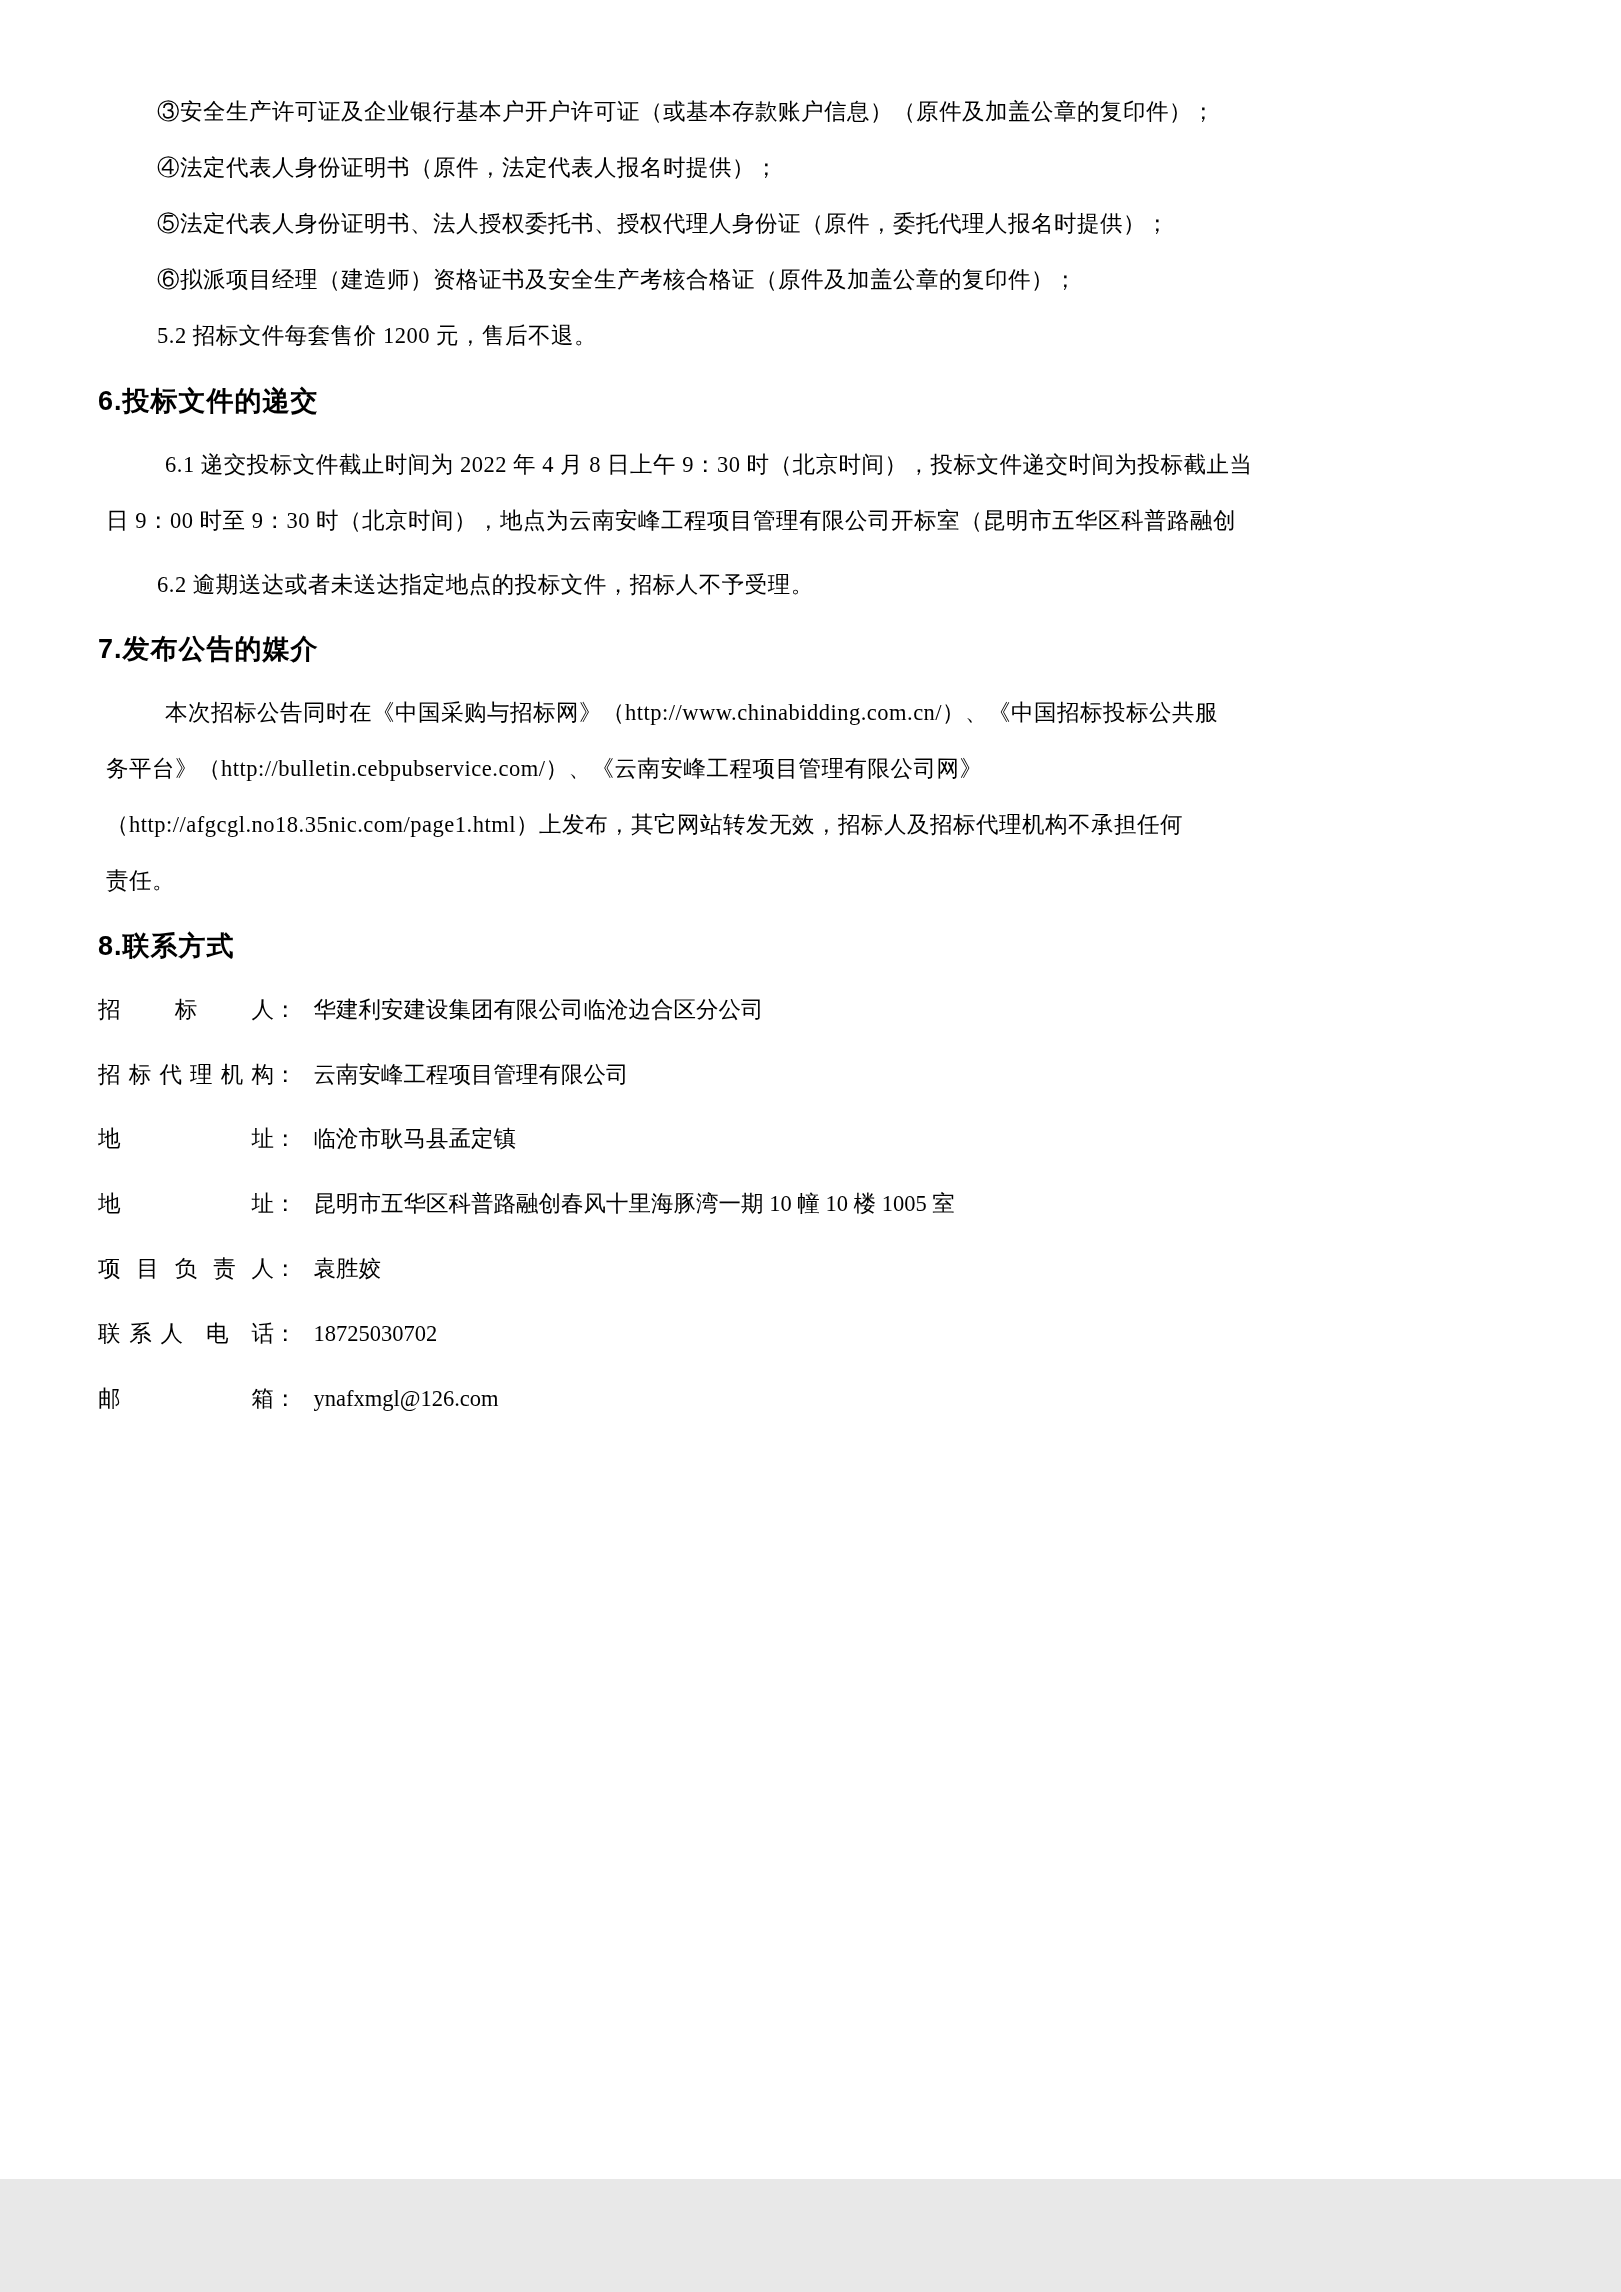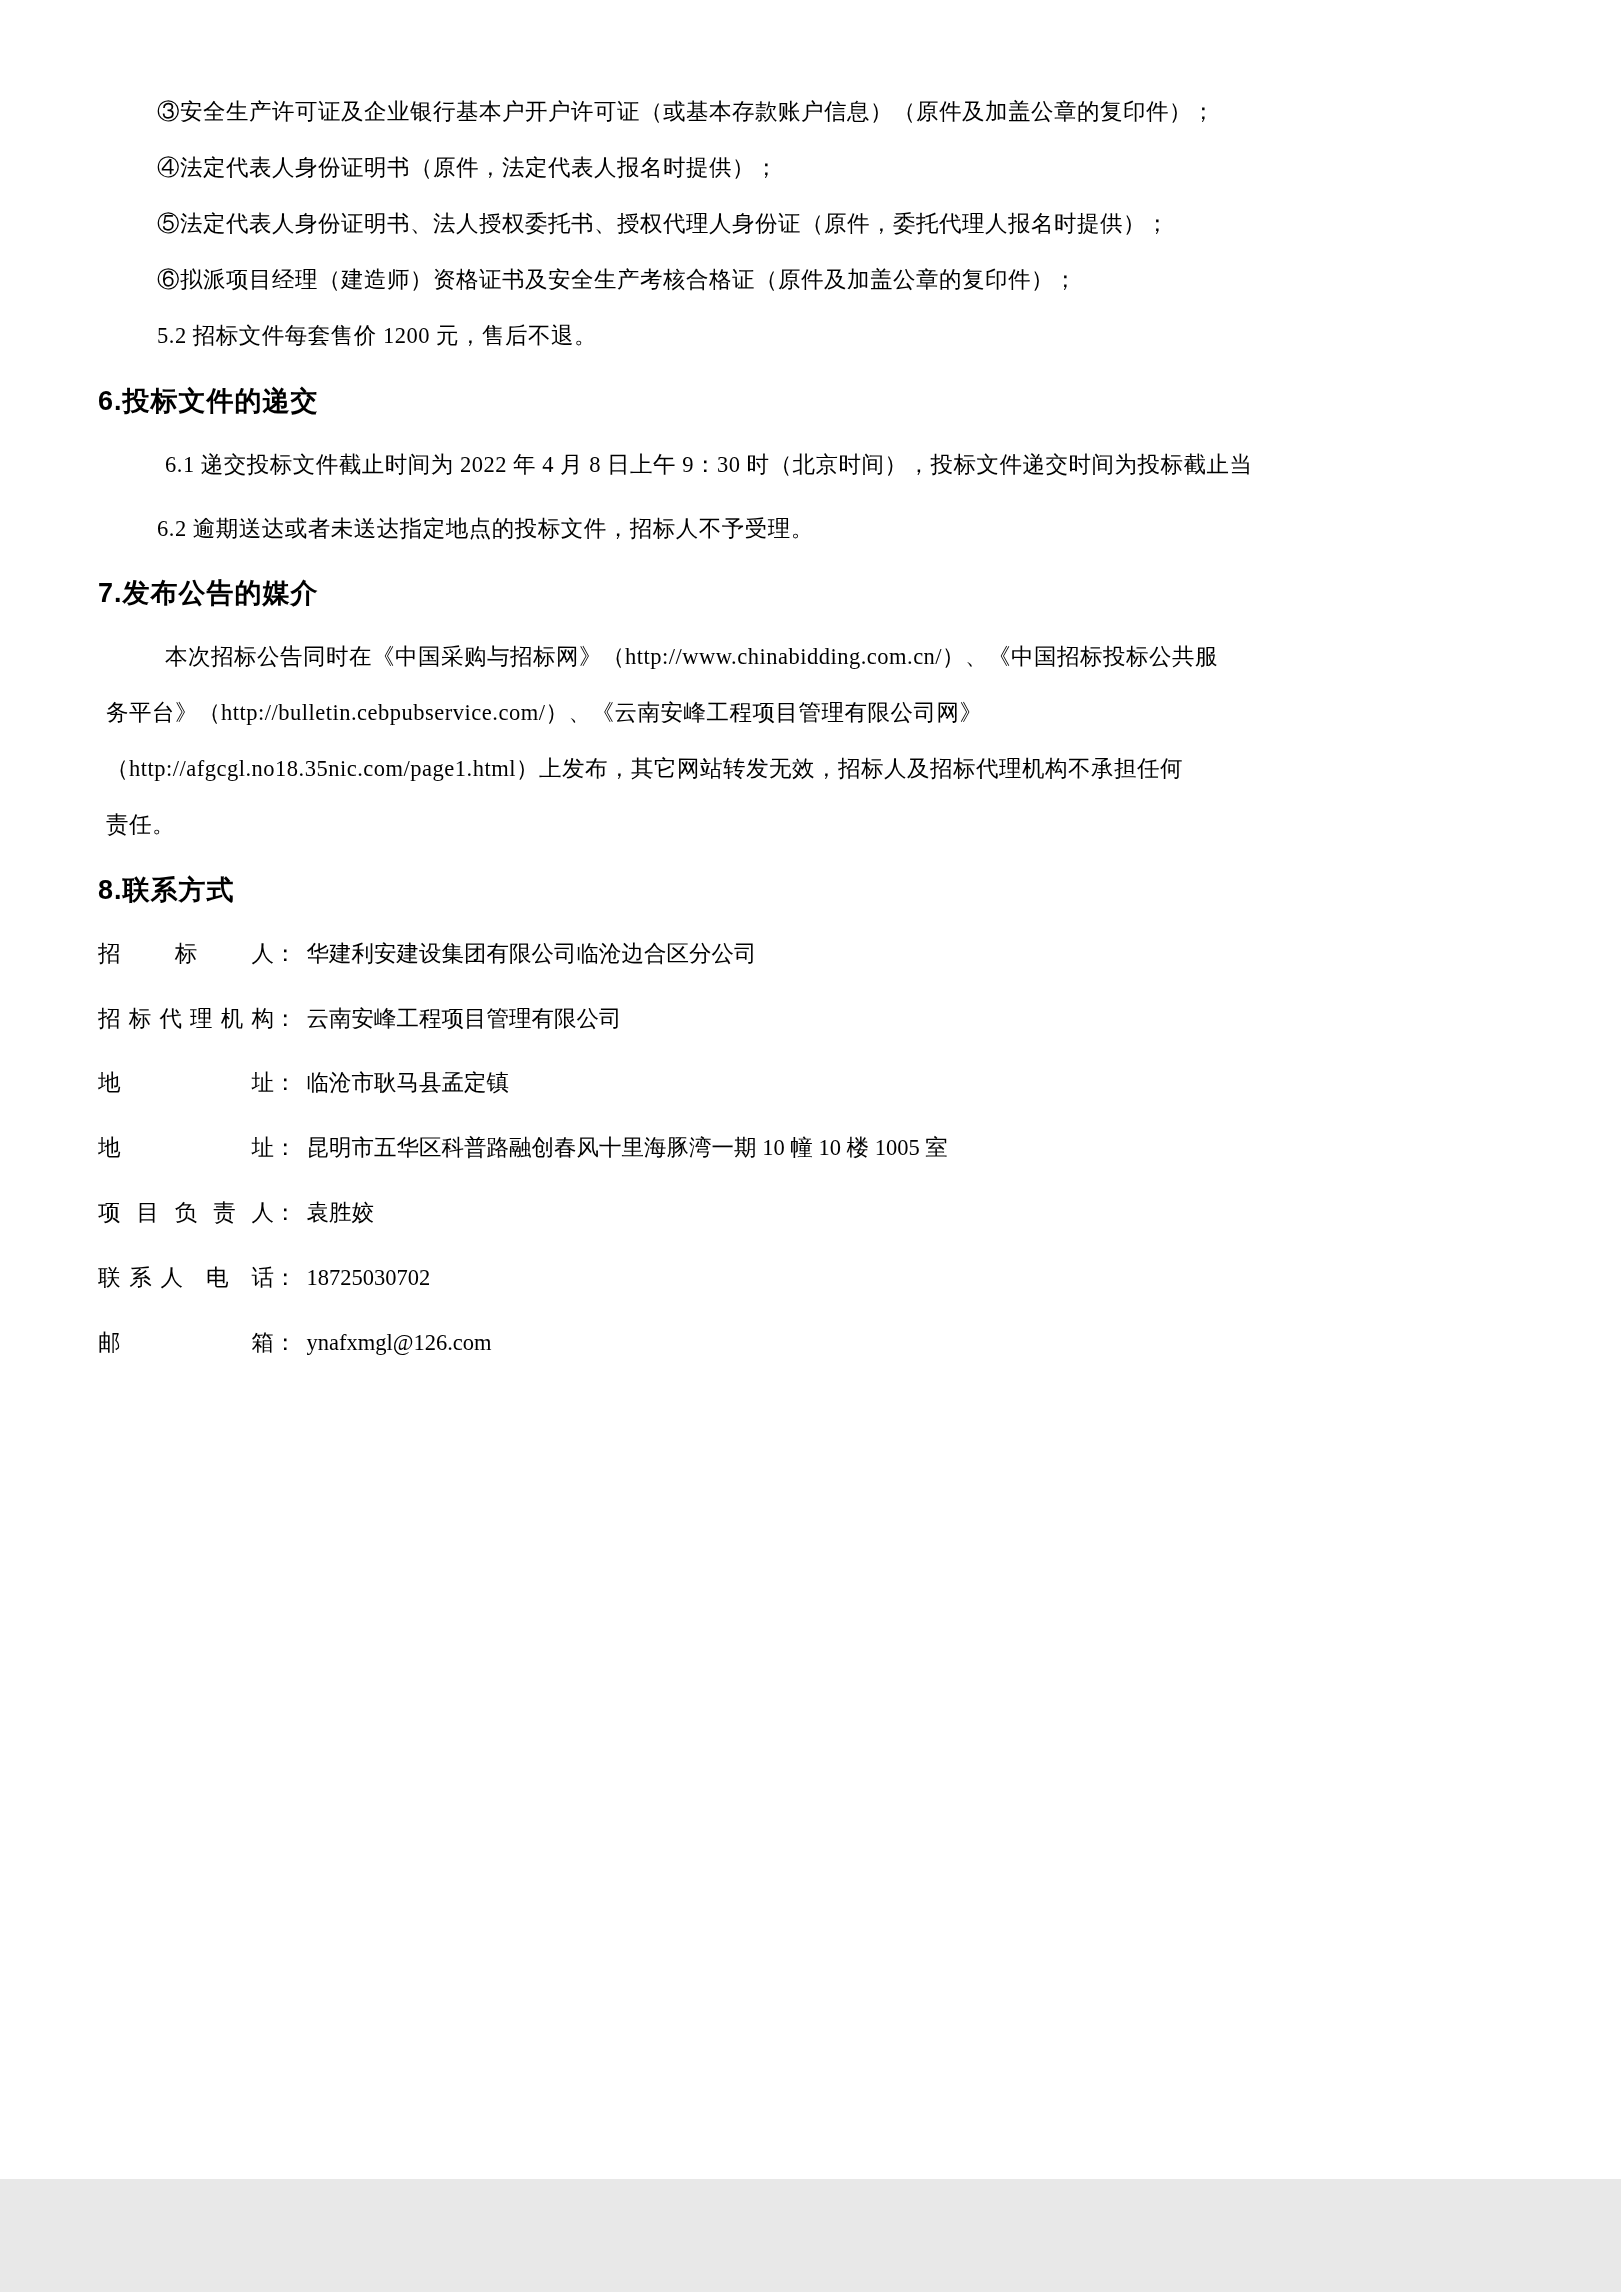--- a/index.html
+++ b/index.html
@@ -37,37 +37,38 @@
     white-space: nowrap;
   }
   .contact-label {
     display: inline-block;
     width: 176px;
     text-align: justify;
     text-align-last: justify;
     vertical-align: top;
   }
   .contact-colon { display: inline-block; }
-  .contact-value { margin-left: 10px; }
+  .contact-value { margin-left: 17px; }
 </style>
 </head>
 <body>
 
 <div class="page">
 
   <div class="body-text indent">③安全生产许可证及企业银行基本户开户许可证（或基本存款账户信息）（原件及加盖公章的复印件）；</div>
   <div class="body-text indent">④法定代表人身份证明书（原件，法定代表人报名时提供）；</div>
   <div class="body-text indent">⑤法定代表人身份证明书、法人授权委托书、授权代理人身份证（原件，委托代理人报名时提供）；</div>
   <div class="body-text indent">⑥拟派项目经理（建造师）资格证书及安全生产考核合格证（原件及加盖公章的复印件）；</div>
   <div class="body-text indent">5.2 招标文件每套售价 1200 元，售后不退。</div>
 
   <h2 class="heading">6.投标文件的递交</h2>
 
   <div class="para">
     <div class="body-text indent">6.1 递交投标文件截止时间为 2022 年 4 月 8 日上午 9：30 时（北京时间），投标文件递交时间为投标截止当</div>
+    <div class="body-text">日 9：00 时至 9：30 时（北京时间），地点为云南安峰工程项目管理有限公司开标室（昆明市五华区科普路融创</div>
   </div>
   <div class="body-text indent">6.2 逾期送达或者未送达指定地点的投标文件，招标人不予受理。</div>
 
   <h2 class="heading">7.发布公告的媒介</h2>
 
   <div class="para">
     <div class="body-text indent">本次招标公告同时在《中国采购与招标网》（http://www.chinabidding.com.cn/）、《中国招标投标公共服</div>
     <div class="body-text">务平台》（http://bulletin.cebpubservice.com/）、《云南安峰工程项目管理有限公司网》</div>
     <div class="body-text">（http://afgcgl.no18.35nic.com/page1.html）上发布，其它网站转发无效，招标人及招标代理机构不承担任何</div>
     <div class="body-text">责任。</div>

